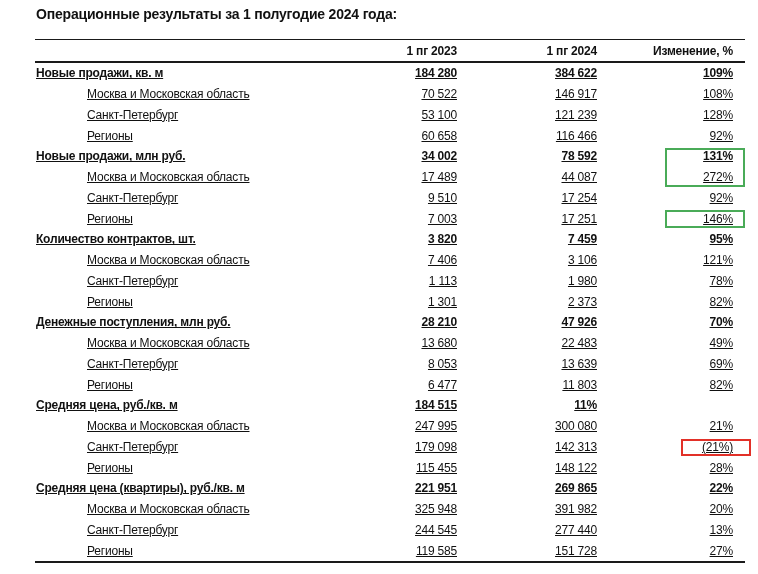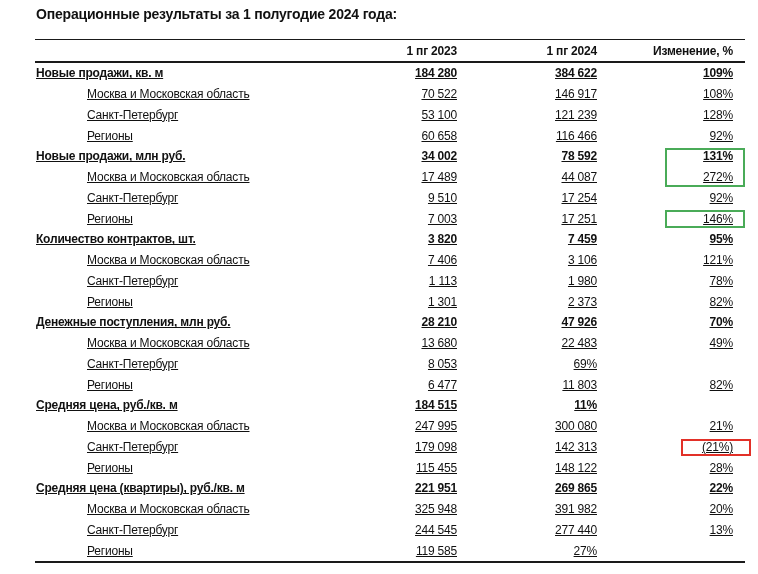--- a/index.html
+++ b/index.html
@@ -149,20 +149,21 @@
         </div>
         <div class="row indent">
           <div class="cell label">Москва и Московская область</div>
           <div class="cell num">13 680</div>
           <div class="cell num">22 483</div>
           <div class="cell num">49%</div>
         </div>
         <div class="row indent">
           <div class="cell label">Санкт-Петербург</div>
           <div class="cell num">8 053</div>
+          <div class="cell num">13 639</div>
           <div class="cell num">69%</div>
         </div>
         <div class="row indent">
           <div class="cell label">Регионы</div>
           <div class="cell num">6 477</div>
           <div class="cell num">11 803</div>
           <div class="cell num">82%</div>
         </div>
         <div class="row bold">
           <div class="cell label">Средняя цена, руб./кв. м</div>
@@ -201,20 +202,21 @@
         </div>
         <div class="row indent">
           <div class="cell label">Санкт-Петербург</div>
           <div class="cell num">244 545</div>
           <div class="cell num">277 440</div>
           <div class="cell num">13%</div>
         </div>
         <div class="row indent">
           <div class="cell label">Регионы</div>
           <div class="cell num">119 585</div>
+          <div class="cell num">151 728</div>
           <div class="cell num">27%</div>
         </div>
         <div class="hl green" style="top: 85px; height: 38.5px;"></div>
         <div class="hl green" style="top: 147.25px; height: 17.75px;"></div>
         <div class="hl red" style="top: 375.5px; height: 17.75px;"></div>
       </div>
   </div>
 
 </div>
 

